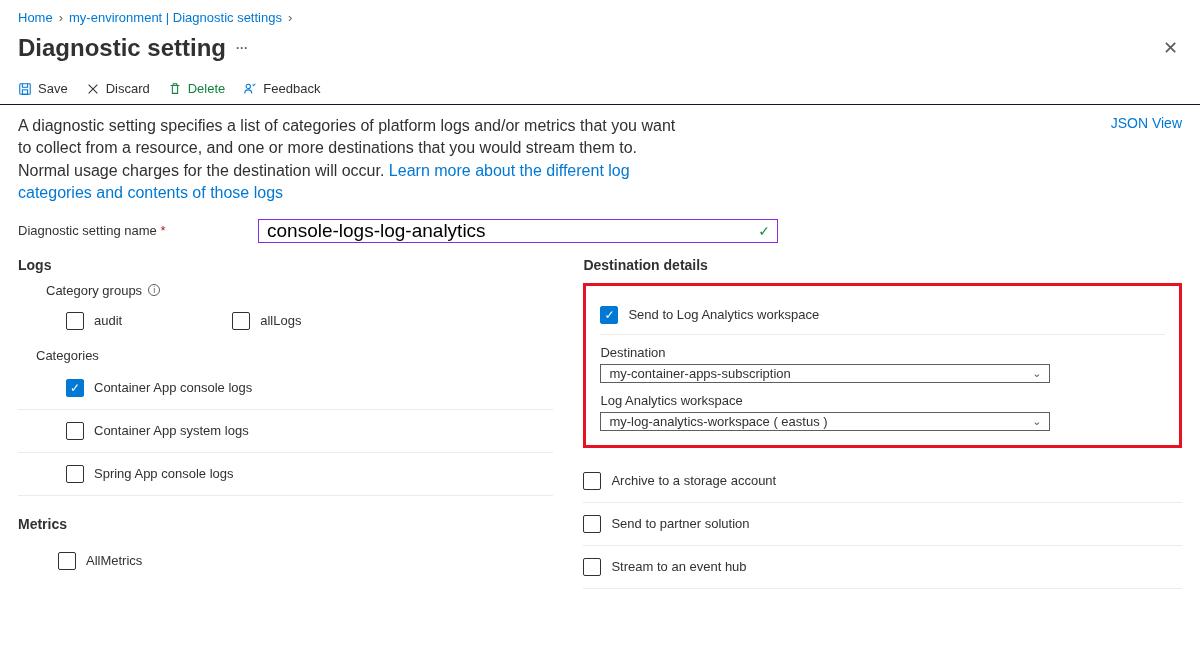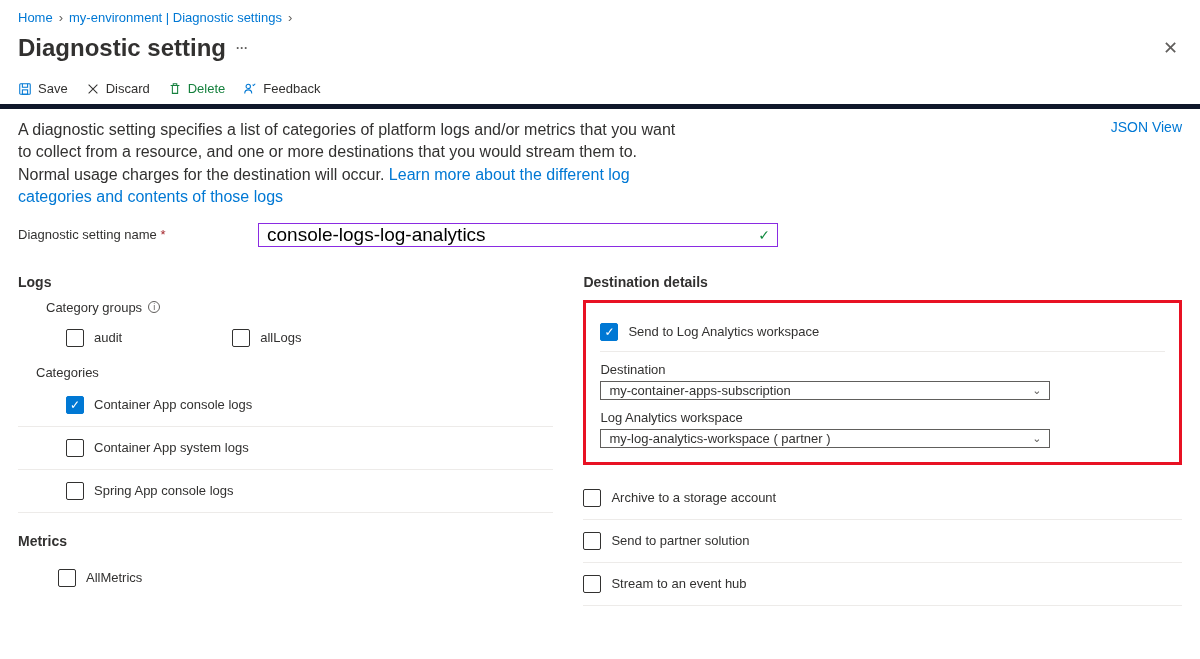--- a/index.html
+++ b/index.html
@@ -47,21 +47,21 @@
       cursor: pointer;
       padding: 4px;
     }
 
     
     .toolbar {
       display: flex;
       align-items: flex-start;
       gap: 18px;
       padding: 6px 18px 8px;
-      border-bottom: 5px solid #0f172a;
+      border-bottom: 1px solid #0f172a;
     }
     .tool-btn {
       display: inline-flex;
       align-items: center;
       gap: 6px;
       font-size: 13px;
       color: #323130;
       cursor: pointer;
     }
     .tool-btn.disabled { color: #15803d; cursor: default; }
@@ -122,21 +122,20 @@
       display: flex;
       padding: 0 18px;
       gap: 30px;
     }
     .col-left { flex: 0 0 46%; }
     .col-right { flex: 1; }
     .section-title {
       font-size: 14px;
       font-weight: 600;
       margin-bottom: 10px;
-      margin-top: 13px;
     }
     .sub-label {
       font-size: 13px;
       color: #323130;
       margin-left: 28px;
       margin-bottom: 4px;
       display: flex;
       align-items: center;
       gap: 6px;
     }
@@ -342,21 +341,21 @@
       <div class="field-block">
         <div class="field-label">Destination</div>
         <div class="select">
           <span>my-container-apps-subscription</span>
           <span class="chevron">⌄</span>
         </div>
       </div>
       <div class="field-block">
         <div class="field-label">Log Analytics workspace</div>
         <div class="select">
-          <span>my-log-analytics-workspace ( partner )</span>
+          <span>my-log-analytics-workspace ( eastus )</span>
           <span class="chevron">⌄</span>
         </div>
       </div>
     </div>
 
     <div class="dest-list">
       <div class="dest-item">
         <label class="check-item">
           <span class="checkbox"></span>
           <span>Archive to a storage account</span>

